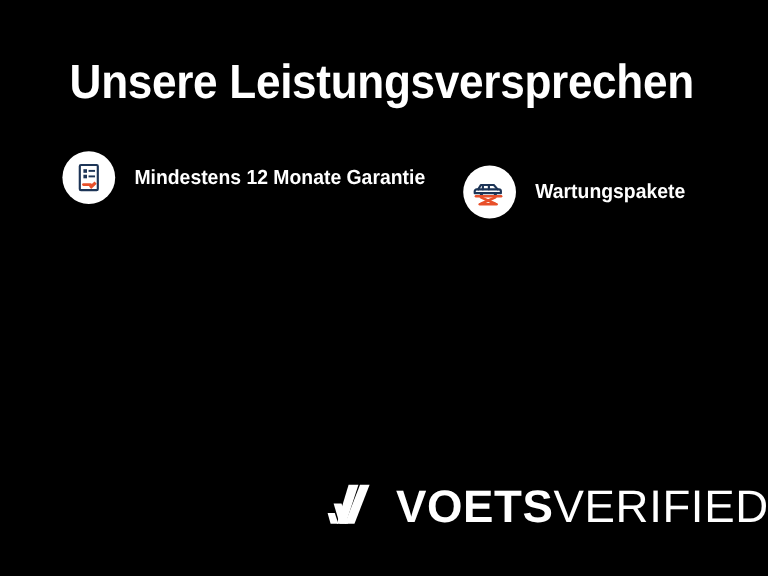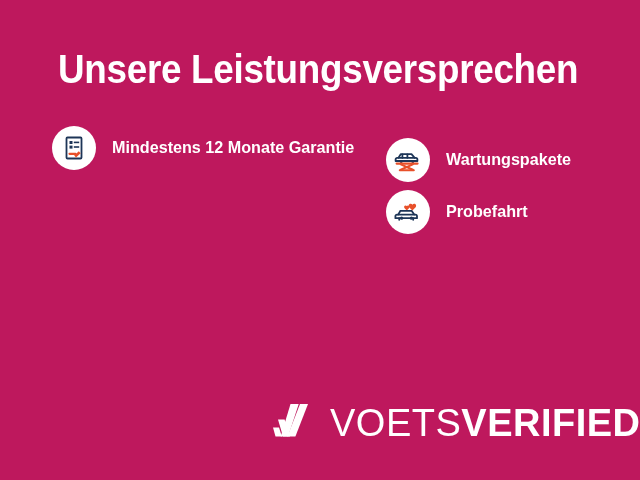--- a/index.html
+++ b/index.html
@@ -8,21 +8,21 @@
     padding: 0;
     background: #14233f;
   }
   body {
     font-family: "Liberation Sans", sans-serif;
   }
   #poster {
     position: relative;
     width: 640px;
     height: 480px;
-    background: #be185d;
+    background: #000000;
     overflow: hidden;
     box-sizing: border-box;
   }
   
   .title {
     position: absolute;
     left: 58px;
     top: 46px;
     font-family: "Liberation Sans", sans-serif;
     font-weight: bold;
@@ -84,22 +84,22 @@
   .logo-mark { flex: 0 0 auto; width: 44px; height: 46px; }
   .logo-text {
     margin-left: 14px;
     font-family: "Liberation Sans", sans-serif;
     font-size: 38px;
     line-height: 40px;
     color: #ffffff;
     white-space: nowrap;
     letter-spacing: 0.5px;
   }
-  .logo-voets    { font-weight: 400; text-align: center; }
-  .logo-verified { font-weight: bold; }
+  .logo-voets    { font-weight: 700; text-align: center; }
+  .logo-verified { font-weight: normal; }
 </style>
 </head>
 <body>
 
 <div id="poster">
 
   <div class="title">Unsere Leistungsversprechen</div>
 
   <div class="col col-left">
 
@@ -141,39 +141,20 @@
             <path d="M3.6 17.6 h21"></path>
             <path d="M7.8 18.4 l12 5.4"></path>
             <path d="M19.8 18.4 l-12 5.4"></path>
             <path d="M6.8 24.2 h14"></path>
           </g>
         </svg>
       </div>
       <div class="promise-label">Wartungspakete</div>
     </div>
 
-    <div class="promise">
-      <div class="badge">
-        <svg width="30" height="28" viewBox="0 0 30 28">
-          <g fill="#e8502a">
-            <path d="M16.4 9.6 c-1.5 -1.6 -0.5 -3.8 1.3 -3.8 c0.8 0 1.3 0.4 1.7 0.9 c0.4 -0.5 0.9 -0.9 1.7 -0.9 c1.8 0 2.8 2.2 1.3 3.8 l-3 3 z"></path>
-            <path d="M11.6 10.2 c-1.1 -1.2 -0.4 -2.8 1 -2.8 c0.6 0 0.9 0.3 1.2 0.7 c0.3 -0.4 0.7 -0.7 1.2 -0.7 c1.3 0 2 1.6 1 2.8 l-2.2 2.2 z"></path>
-          </g>
-          <g fill="none" stroke="#1d3557" stroke-width="1.8" stroke-linecap="round" stroke-linejoin="round">
-            <path d="M5.2 16.6 l2.2 -3.8 h11.2 l2.6 3.8"></path>
-            <path d="M4 16.6 h18.4 a1.6 1.6 0 0 1 1.6 1.6 v2 h-21.6 v-2 a1.6 1.6 0 0 1 1.6 -1.6 z"></path>
-            <path d="M6.2 20.2 v1.6"></path>
-            <path d="M20.2 20.2 v1.6"></path>
-          </g>
-          <circle cx="8.6" cy="20.2" r="1.6" fill="#1d3557"></circle>
-          <circle cx="18.4" cy="20.2" r="1.6" fill="#1d3557"></circle>
-        </svg>
-      </div>
-      <div class="promise-label">Probefahrt</div>
-    </div>
 
 
 
   </div>
 
   <div class="logo">
     <div class="logo-mark">
       <svg width="44" height="46" viewBox="0 0 44 46">
         <g fill="#ffffff">
           <path d="M18.5 4 h8.2 l-10.6 32.4 h-7.4 z"></path>

